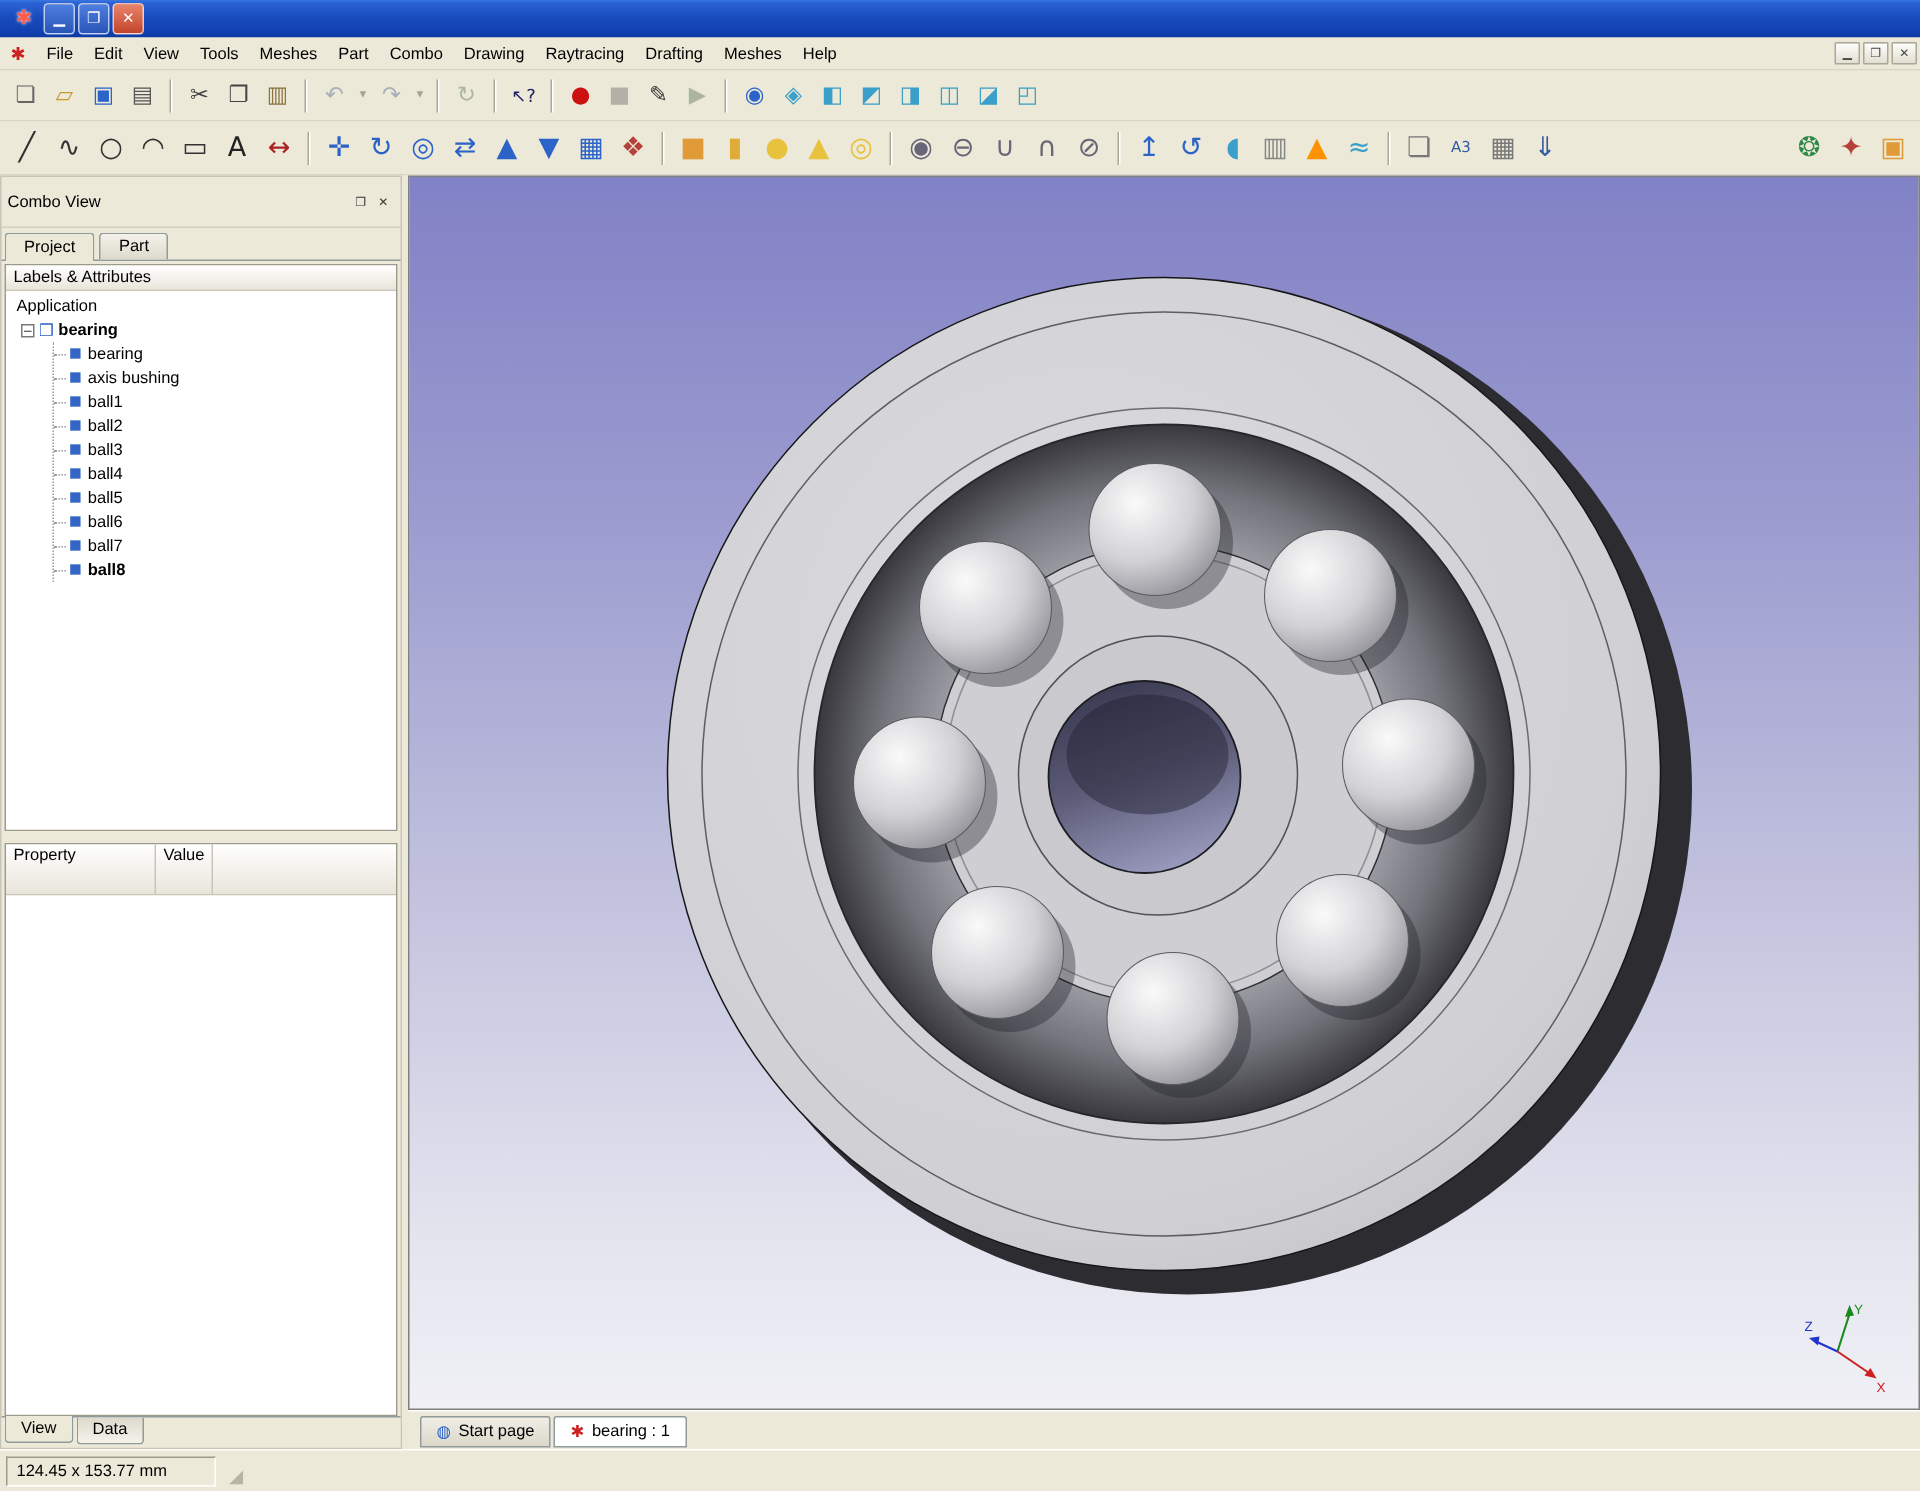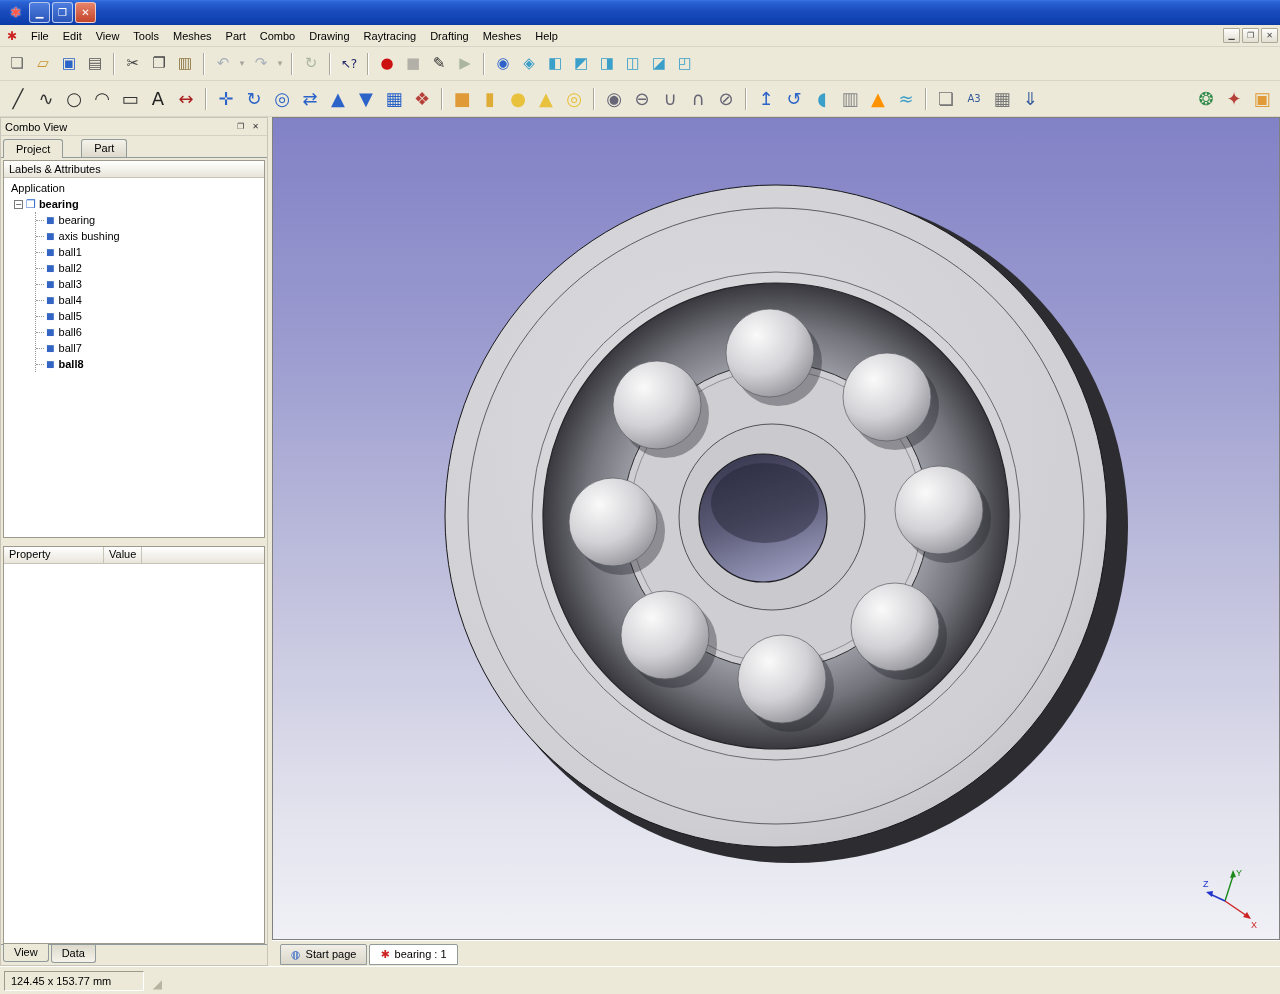--- a/index.html
+++ b/index.html
@@ -39,44 +39,44 @@
   .tb-row2 .glyph{font-size:18px}
   .tbtn.small{width:12px}
   .tbtn.small .glyph{font-size:9px}
   .tbtn.dis{opacity:.42;filter:grayscale(55%)}
   .tb-sep{width:2px;height:22px;border-left:1px solid #aca899;border-right:1px solid #fff;margin:0 5px}
   .tb-spacer{flex:1}
 
   
   .main{position:absolute;top:117px;left:0;right:0;bottom:28px;background:#ECE9D8}
   .combo{position:absolute;top:0;left:0;width:268px;height:100%;background:#ECE9D8;border:1px solid #c8c4b8;display:flex;flex-direction:column}
-  .combo-title{height:18px;display:flex;align-items:center;padding:0 4px;border-bottom:1px solid #d4d0c4}
+  .combo-title{height:34px;display:flex;align-items:center;padding:0 4px;border-bottom:1px solid #d4d0c4}
   .combo-title-text{flex:1;font-size:11px}
   .panel-btn{width:15px;height:14px;display:flex;align-items:center;justify-content:center;font-size:8px;color:#333;
     border:1px solid transparent;background:transparent;font-family:"DejaVu Sans",sans-serif}
   .combo-tabs{height:22px;display:flex;align-items:flex-end;padding:2px 2px 0 2px;border-bottom:1px solid #919b9c}
   .xtab{padding:2px 12px 3px 12px;border:1px solid #919b9c;border-bottom:none;border-radius:3px 3px 0 0;
-    background:linear-gradient(180deg,#f4f2ea,#ddd9cc);margin-right:18px;font-size:11px}
+    background:linear-gradient(180deg,#f4f2ea,#ddd9cc);margin-right:3px;font-size:11px}
   .xtab.active{background:#ECE9D8;position:relative;top:1px;padding-top:3px}
   .tree-section{height:378px;display:flex;flex-direction:column;margin:2px;border:1px solid #9d9a8d;background:#fff}
   .section-header{height:17px;background:linear-gradient(180deg,#ffffff,#e8e5da);border-bottom:1px solid #c8c4b8;
     display:flex;align-items:center;padding:0 5px;font-size:11px}
   .tree{flex:1;overflow:hidden;padding:2px 0 0 4px;background:#fff}
   .trow{height:16px;display:flex;align-items:center}
   .trow .tlabel{padding:0 3px}
   .bold{font-weight:bold}
   .expander{width:9px;height:9px;border:1px solid #7a7a7a;background:#fff;font-size:8px;line-height:7px;text-align:center;
     margin:0 3px 0 6px;color:#333;font-family:"DejaVu Sans",sans-serif}
   .doc-icon{color:#2b63c9;font-size:11px;font-family:"DejaVu Sans",sans-serif}
   .cube-icon{color:#3565c4;font-size:9px;margin-right:1px;font-family:"DejaVu Sans",sans-serif}
   .tchildren{margin-left:27px;border-left:1px dotted #9a9a9a}
   .tchildren .trow::before{content:"";width:8px;border-top:1px dotted #9a9a9a;margin-right:2px}
   .vsplit{height:6px}
   .prop-section{flex:1;display:flex;flex-direction:column;margin:0 2px;border:1px solid #9d9a8d;background:#fff}
-  .prop-header{height:17px;display:flex;background:linear-gradient(180deg,#ffffff,#e8e5da);border-bottom:1px solid #c8c4b8}
+  .prop-header{height:34px;display:flex;background:linear-gradient(180deg,#ffffff,#e8e5da);border-bottom:1px solid #c8c4b8}
   .prop-col{padding:1px 5px;border-right:1px solid #c8c4b8;font-size:11px}
   .prop-col.c1{width:100px}
   .prop-body{flex:1;background:#fff}
   .bottom-tabs{height:21px;display:flex;align-items:flex-start;padding:0 2px;border-top:1px solid #919b9c;background:#ECE9D8}
   .btab{padding:2px 10px 3px 10px;border:1px solid #919b9c;border-top:none;border-radius:0 0 3px 3px;
     background:linear-gradient(180deg,#ddd9cc,#f4f2ea);margin-right:2px;font-size:11px}
   .btab.active{background:#ECE9D8;position:relative;top:-1px}
 
   
   .workspace{position:absolute;top:0;left:272px;right:0;bottom:0}

